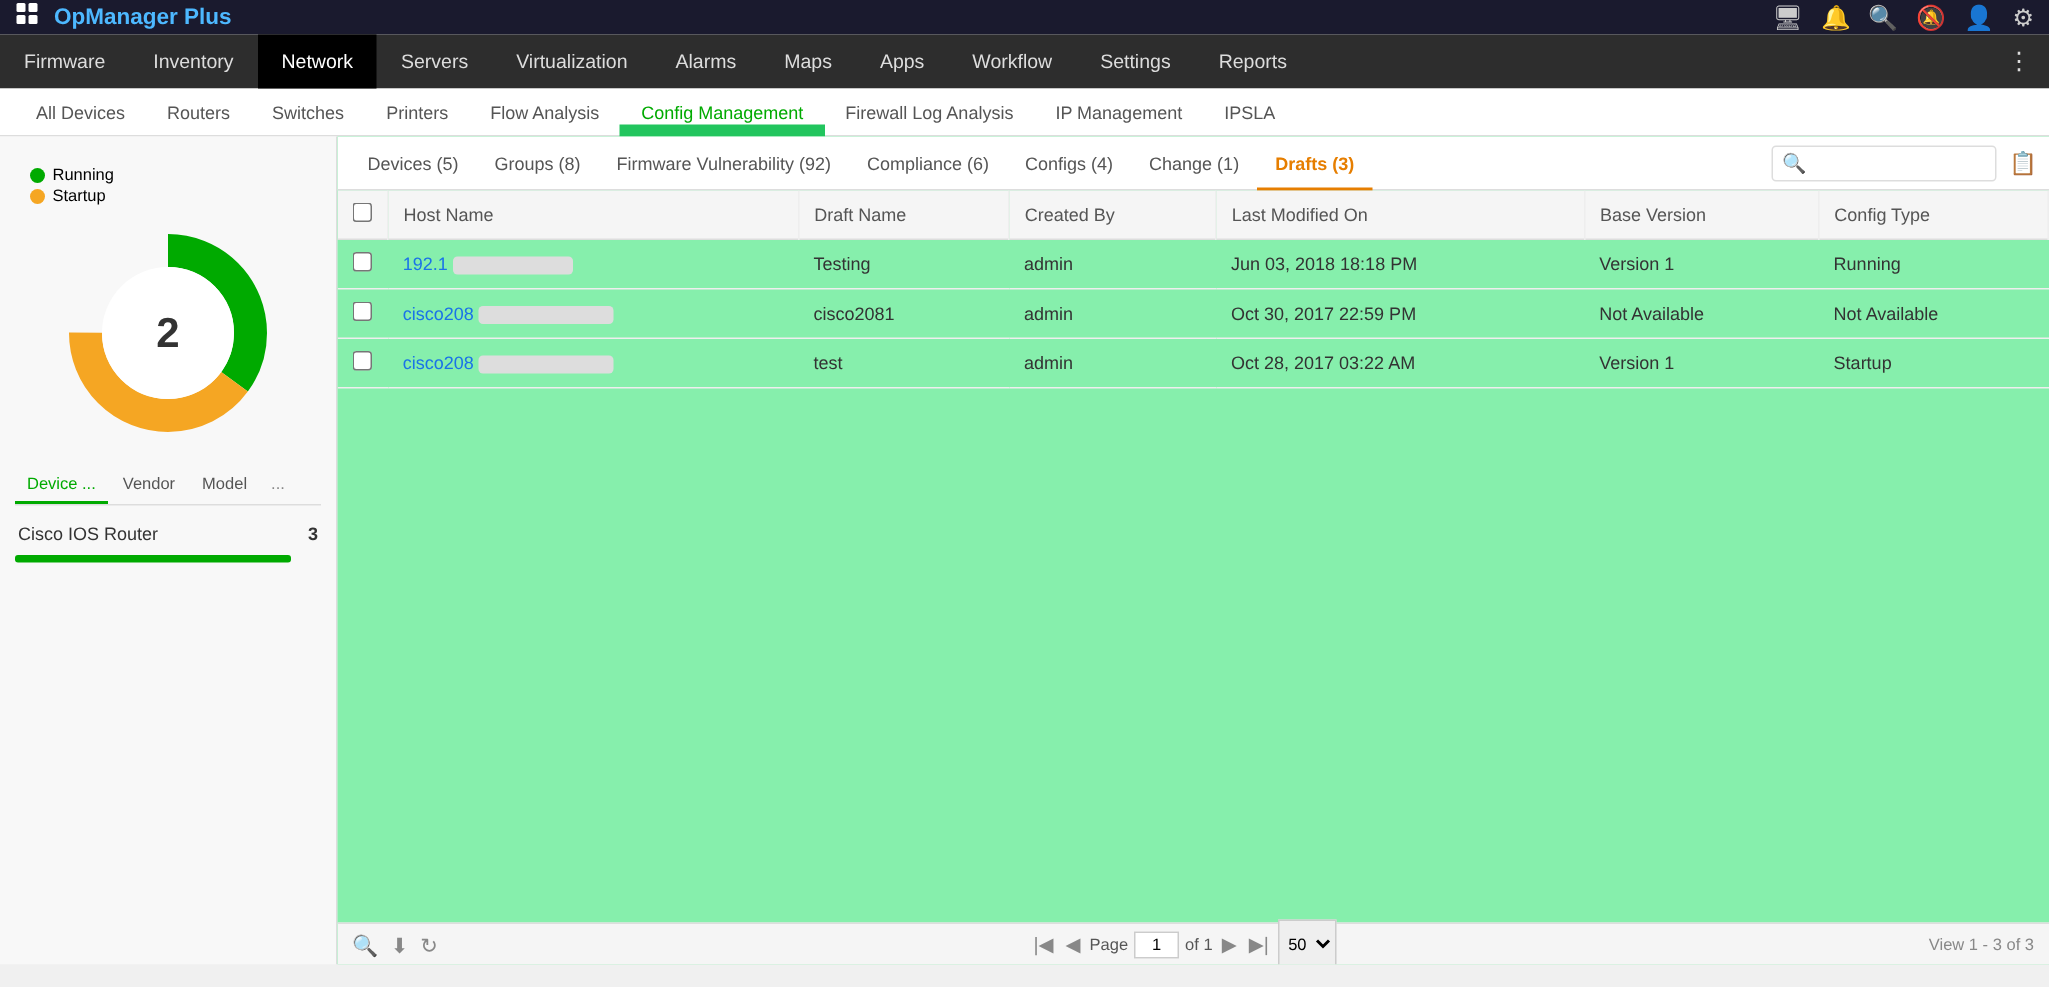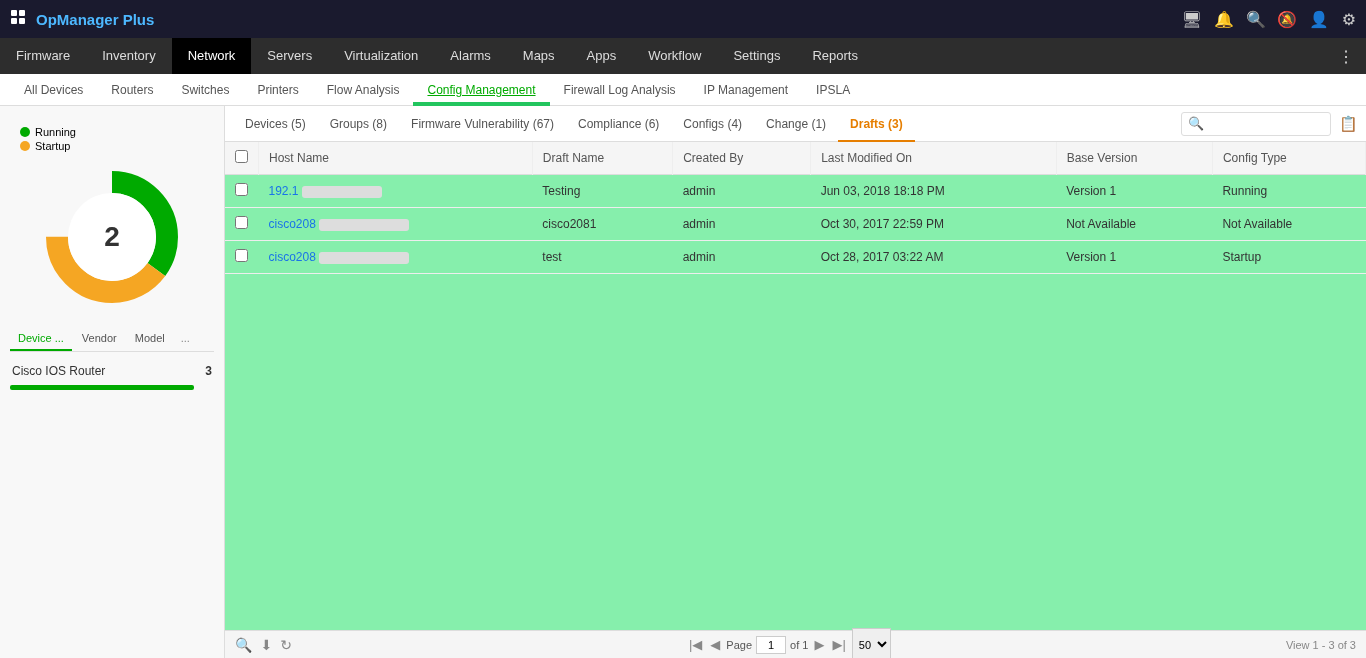--- a/index.html
+++ b/index.html
@@ -3,21 +3,21 @@
   <meta charset="utf-8">
   <style>
     * { box-sizing: border-box; margin: 0; padding: 0; }
     body { font-family: Arial, sans-serif; font-size: 12px; background: #f0f0f0; overflow: hidden; }
 
     
     .top-bar {
       display: flex;
       align-items: center;
       background: #1a1a2e;
-      height: 38px;
+      height: 23px;
       padding: 0 10px;
       color: white;
     }
     .top-bar .app-grid-icon { margin-right: 8px; cursor: pointer; }
     .top-bar .brand { font-size: 15px; font-weight: bold; color: #4db8ff; flex: 1; }
     .top-bar .icons { display: flex; gap: 12px; align-items: center; }
     .top-bar .icons span { color: #ccc; font-size: 16px; cursor: pointer; }
 
     
     .main-nav {
@@ -61,22 +61,21 @@
       padding: 0 14px;
       height: 32px;
       line-height: 32px;
       color: #555;
       cursor: pointer;
       font-size: 12px;
       white-space: nowrap;
     }
     .sub-nav .sub-item.active {
       color: #00aa00;
-      border-bottom: 4px solid #22c55e;
-      text-decoration: underline;
+      border-bottom: 8px solid #22c55e;
     }
 
     
     .content-area {
       display: flex;
       height: calc(658px - 38px - 36px - 32px);
       background: #f0f0f0;
     }
 
     
@@ -387,21 +386,21 @@
         <div class="device-bar" style="width:90%;"></div>
       </div>
     </div>
   </div>
 
   <div class="right-panel">
 
     <div class="config-tabs">
       <div class="config-tab">Devices (5)</div>
       <div class="config-tab">Groups (8)</div>
-      <div class="config-tab">Firmware Vulnerability (67)</div>
+      <div class="config-tab">Firmware Vulnerability (92)</div>
       <div class="config-tab">Compliance (6)</div>
       <div class="config-tab">Configs (4)</div>
       <div class="config-tab">Change (1)</div>
       <div class="config-tab active">Drafts (3)</div>
       <div class="config-tabs-right">
         <div class="config-search">
           <span style="color:#aaa; font-size:13px;">🔍</span>
           <input type="text" placeholder="" style="">
         </div>
         <span style="color:#888; cursor:pointer; font-size:15px;">📋</span>

